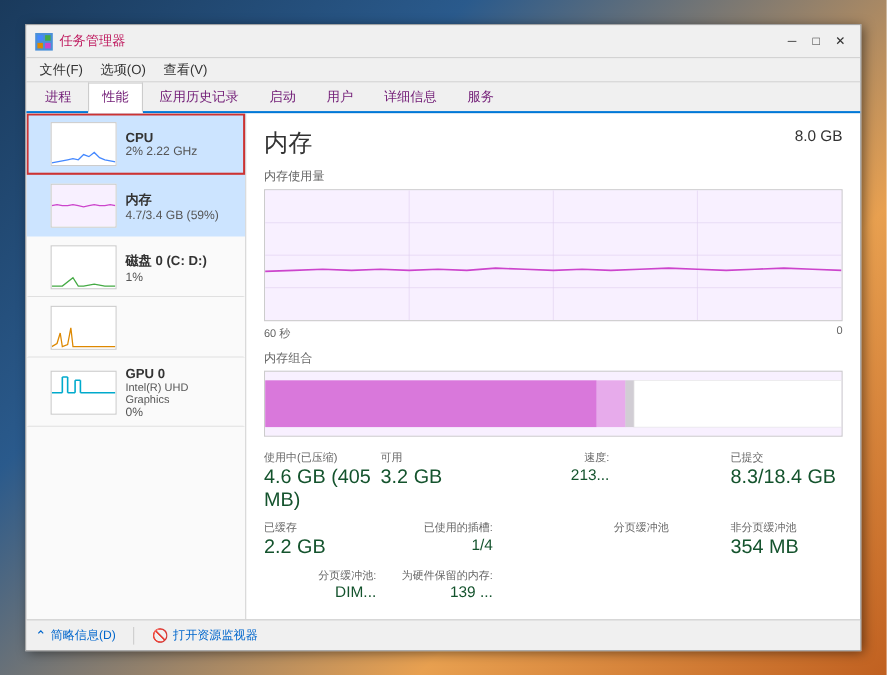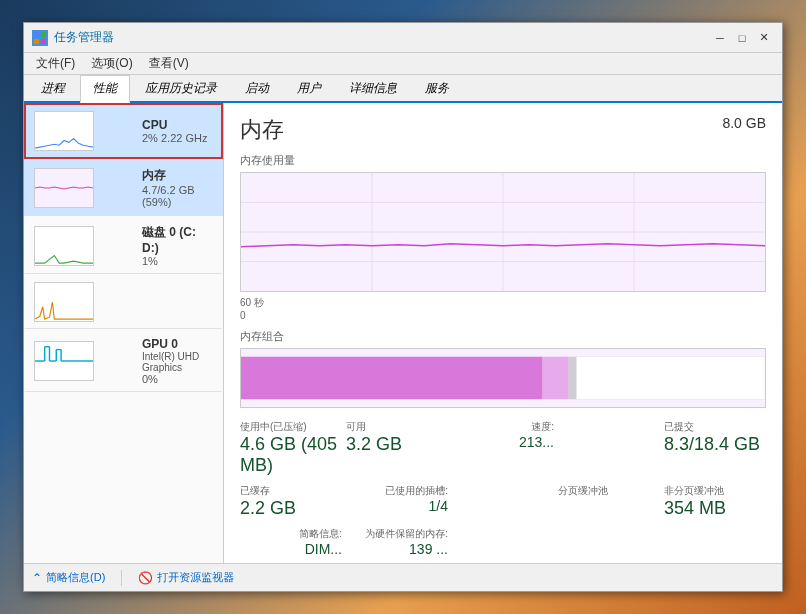--- a/index.html
+++ b/index.html
@@ -38,21 +38,21 @@
       margin-right: 6px;
       background: #4a90d9;
       display: flex;
       align-items: center;
       justify-content: center;
       font-size: 10px;
     }
     .title-bar-text {
       flex: 1;
       font-size: 12px;
-      color: #0369a1;
+      color: #be185d;
     }
     .title-bar-buttons {
       display: flex;
       gap: 2px;
     }
     .title-btn {
       width: 20px;
       height: 20px;
       background: transparent;
       border: none;
@@ -84,25 +84,24 @@
       align-items: flex-end;
       background: #f0f0f0;
       border-bottom: 2px solid #0078d7;
       flex-shrink: 0;
       padding: 0 4px;
     }
     .tab {
       padding: 4px 12px;
       cursor: pointer;
       font-size: 12px;
-      color: #000000;
+      color: #701a75;
       border: 1px solid transparent;
       border-bottom: none;
       margin-right: 2px;
-      font-style: italic;
     }
     .tab.active {
       background: white;
       border-color: #ccc;
       border-bottom: 2px solid white;
       margin-bottom: -2px;
     }
     .content-area {
       display: flex;
       flex: 1;
@@ -111,25 +110,24 @@
     .left-panel {
       width: 200px;
       background: #fafafa;
       border-right: 1px solid #ccc;
       overflow-y: auto;
       flex-shrink: 0;
     }
     .resource-item {
       display: flex;
       align-items: center;
-      padding: 6px 8px;
+      padding: 6px 20px;
       cursor: pointer;
       border: 2px solid transparent;
       border-bottom: 1px solid #e0e0e0;
-      gap: 40px;
     }
     .resource-item.active {
       background: #cce4ff;
       border: 2px solid #cc3333;
     }
     .resource-item.selected-blue {
       background: #cce4ff;
       border: 2px solid transparent;
     }
     .mini-graph {
@@ -196,21 +194,20 @@
     .usage-chart svg {
       width: 100%;
       height: 100%;
     }
     .chart-footer {
       display: flex;
       justify-content: space-between;
       font-size: 10px;
       color: #666;
       margin-bottom: 8px;
-      flex-direction: column;
     }
     .combo-chart {
       width: 100%;
       height: 60px;
       border: 1px solid #ccc;
       background: #f8f0ff;
       position: relative;
       margin-bottom: 12px;
     }
     .combo-chart svg {
@@ -319,21 +316,21 @@
 
       <div class="resource-item selected-blue">
         <div class="mini-graph">
           <svg viewBox="0 0 60 40" preserveAspectRatio="none">
             <rect width="60" height="40" fill="#f8f0ff"></rect>
             <polyline points="0,20 5,19 10,20 15,20 20,19 25,20 30,21 35,20 40,19 45,20 50,20 55,19 60,20" fill="none" stroke="#cc44cc" stroke-width="1.2"></polyline>
           </svg>
         </div>
         <div class="resource-info">
           <div class="resource-name">内存</div>
-          <div class="resource-value">4.7/6.2 GB (59%)</div>
+          <div class="resource-value">4.7/3.4 GB (59%)</div>
         </div>
       </div>
 
       <div class="resource-item">
         <div class="mini-graph">
           <svg viewBox="0 0 60 40" preserveAspectRatio="none">
             <rect width="60" height="40" fill="white"></rect>
             <polyline points="0,38 10,38 20,30 25,38 30,38 40,36 50,38 60,38" fill="none" stroke="#44aa44" stroke-width="1.2"></polyline>
           </svg>
         </div>
@@ -447,21 +444,21 @@
         <div class="stat-item"></div>
 
         <div class="stat-item">
           <div class="stat-label">分页缓冲池</div>
         </div>
         <div class="stat-item">
           <div class="stat-label">非分页缓冲池</div>
           <div class="stat-value">354 MB</div>
         </div>
         <div class="stat-item stat-right">
-          <div class="stat-label">简略信息:</div>
+          <div class="stat-label">分页缓冲池:</div>
           <div class="stat-value small">DIM...</div>
         </div>
         <div class="stat-item stat-right">
           <div class="stat-label">为硬件保留的内存:</div>
           <div class="stat-value small">139 ...</div>
         </div>
       </div>
 
     </div>
   </div>

